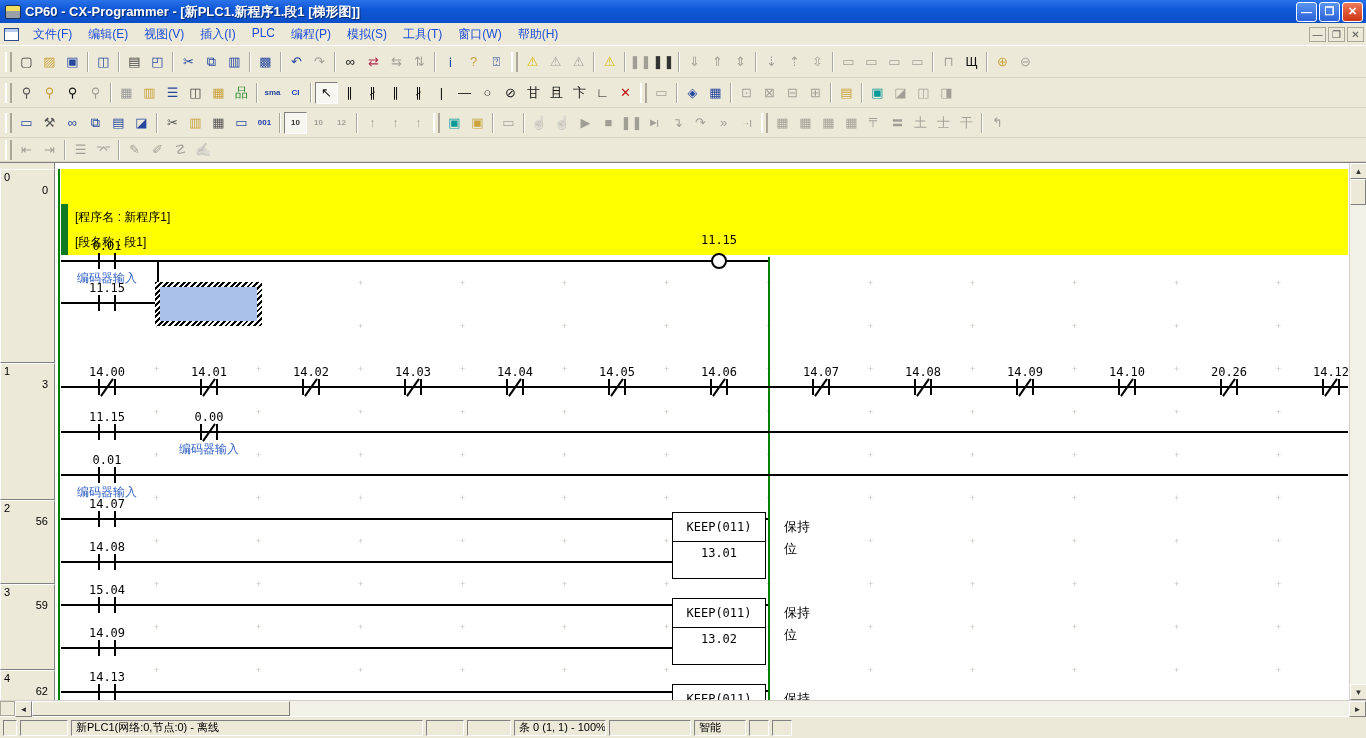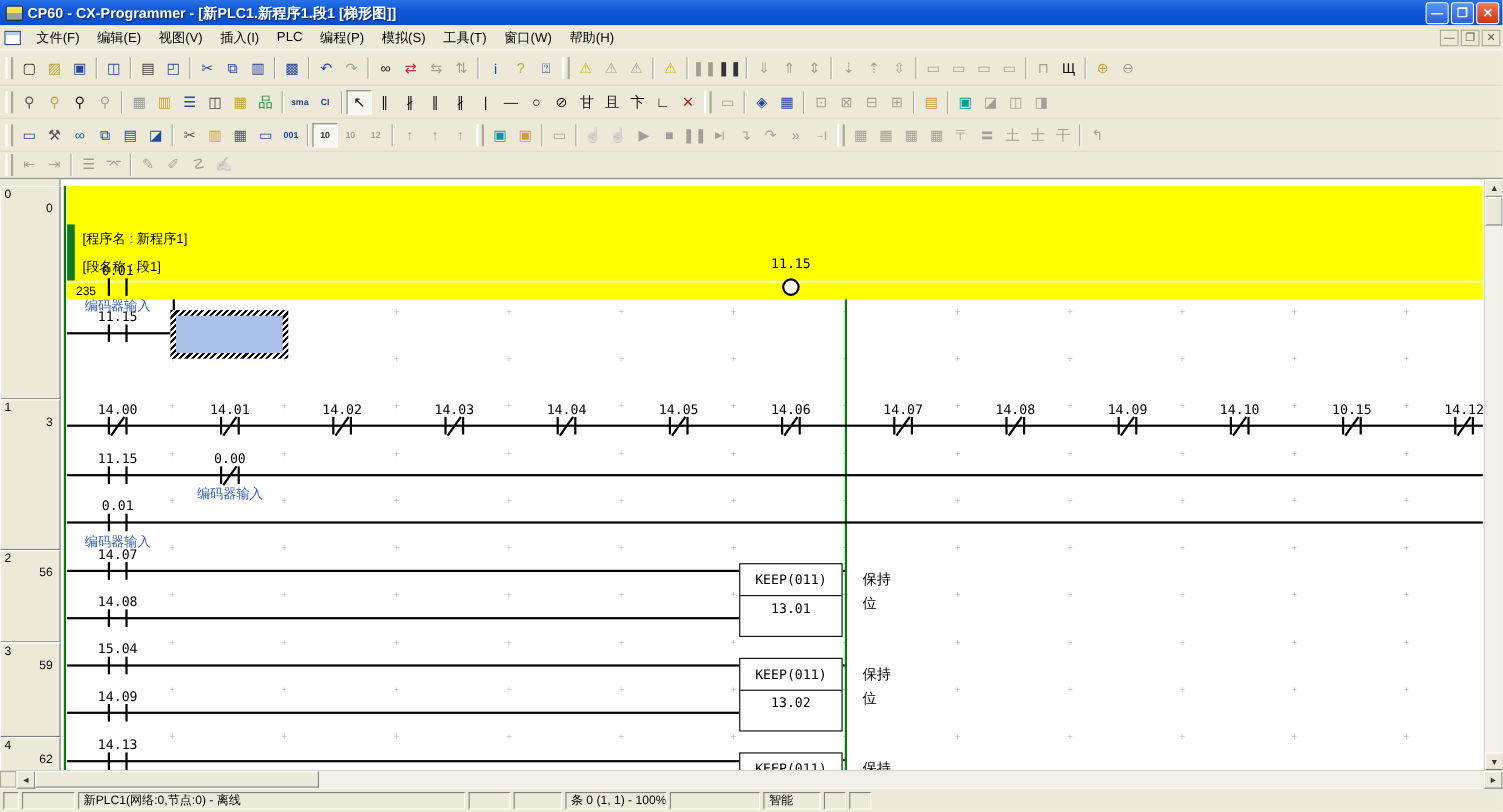--- a/index.html
+++ b/index.html
@@ -19,21 +19,21 @@
     color:#fff; font-weight:bold; font-size:11px; border:1px solid #fff; border-radius:3px;
     background:linear-gradient(180deg,#5a95f2,#2b62d8); }
   .winbtn.close { background:linear-gradient(180deg,#ee7a5a,#cc3512); }
 
   
   .menubar { height:23px; display:flex; align-items:center; background:#ece9d8;
     border-bottom:1px solid #fff; padding:0 2px; }
   .child-icon { width:15px; height:13px; border:1px solid #2b4a8a; background:#fff; margin:0 6px 0 2px;
     box-shadow:inset 0 3px 0 #b8ccf0; flex:0 0 auto; }
   .menus { flex:1; display:flex; }
-  .menu-item { padding:3px 8px; color:#000000; cursor:default; }
+  .menu-item { padding:3px 8px; color:#1d4ed8; cursor:default; }
   .childbtn { width:17px; height:15px; margin-left:2px; display:flex; align-items:center; justify-content:center;
     font-size:10px; color:#555; border:1px solid #aca899; background:#ece9d8; }
 
   
   .tbrow { display:flex; align-items:center; background:#ece9d8; border-bottom:1px solid #d9d5c2;
     padding:2px 2px; }
   #tb1 { height:32px; } #tb2 { height:30px; } #tb3 { height:30px; } #tb4 { height:24px; }
   .tb-grip { width:7px; height:20px; margin:0 3px; border-left:2px solid #fff; border-right:2px solid #aca899; }
   .tb-sep { width:0; height:20px; margin:0 3px; border-left:1px solid #aca899; border-right:1px solid #fff; }
   .tb-btn { width:23px; height:22px; display:flex; align-items:center; justify-content:center;
@@ -461,23 +461,20 @@
     <div class="banner" style="left: 61px; top: 6px; width: 1287px;">
       <div class="banner-row" style="height: 26px; margin-top: 35px;">
         <div class="banner-stripe"></div>
         <span class="banner-text">[程序名 : 新程序1]</span>
       </div>
       <div class="banner-row" style="height: 25px;">
         <div class="banner-stripe"></div>
         <span class="banner-text">[段名称 : 段1]</span>
       </div>
       <div class="banner-gap"></div>
-      <div class="banner-row" style="height: 15px;">
-        <span class="banner-text" style="margin-left: 8px; font-size: 11px;">235</span>
-      </div>
     </div>
     <div class="rail" style="left: 58px; top: 6px; height: 532px; background: rgb(0, 128, 0);"></div>
     <div class="rail" style="left: 768px; top: 81px; height: 457px; background: rgb(0, 128, 0);"></div>
     <div class="wire" style="left: 61px; top: 97px; width: 707px; height: 2px;"></div>
     <div class="wire" style="left: 61px; top: 139px; width: 95px; height: 2px;"></div>
     <div class="wire" style="left: 61px; top: 223px; width: 1287px; height: 2px;"></div>
     <div class="wire" style="left: 61px; top: 268px; width: 1287px; height: 2px;"></div>
     <div class="wire" style="left: 61px; top: 311px; width: 1287px; height: 2px;"></div>
     <div class="wire" style="left: 61px; top: 355px; width: 611px; height: 2px;"></div>
     <div class="wire" style="left: 61px; top: 398px; width: 611px; height: 2px;"></div>
@@ -562,21 +559,21 @@
     <div class="contact" style="left: 1127px; top: 224px;">
       <span class="cbar" style="left: -9px;"></span>
       <span class="cbar" style="left: 7px;"></span>
       <span class="cslash"></span>
       <span class="claddr">14.10</span>
     </div>
     <div class="contact" style="left: 1229px; top: 224px;">
       <span class="cbar" style="left: -9px;"></span>
       <span class="cbar" style="left: 7px;"></span>
       <span class="cslash"></span>
-      <span class="claddr">10.15</span>
+      <span class="claddr">20.26</span>
     </div>
     <div class="contact" style="left: 1331px; top: 224px;">
       <span class="cbar" style="left: -9px;"></span>
       <span class="cbar" style="left: 7px;"></span>
       <span class="cslash"></span>
       <span class="claddr">14.12</span>
     </div>
     <div class="contact" style="left: 107px; top: 269px;">
       <span class="cbar" style="left: -9px;"></span>
       <span class="cbar" style="left: 7px;"></span>

